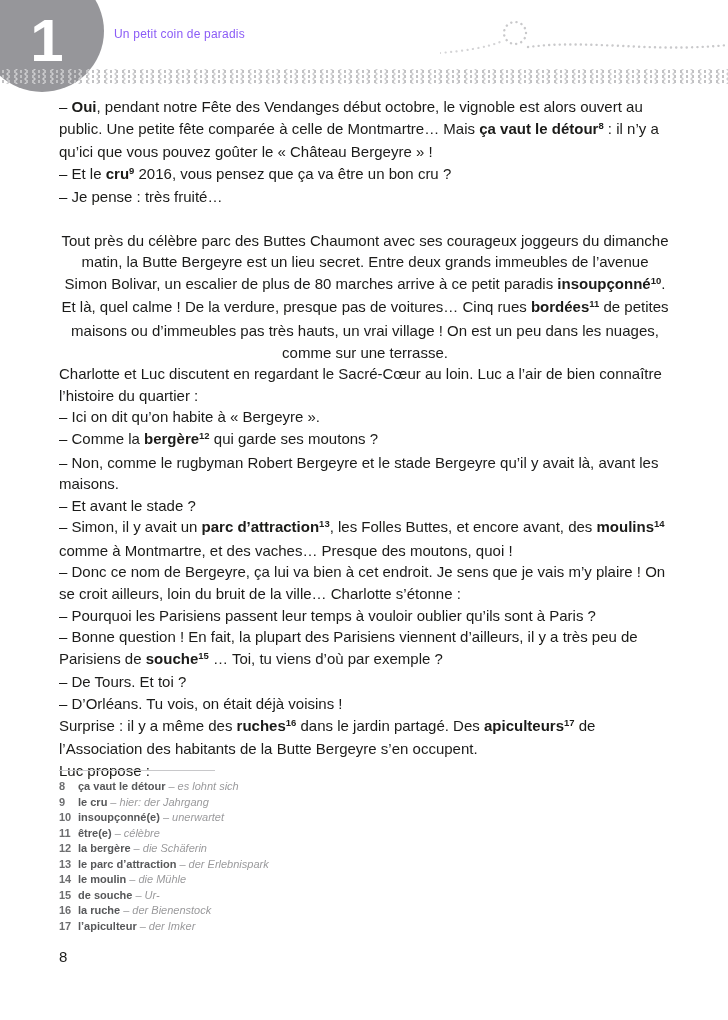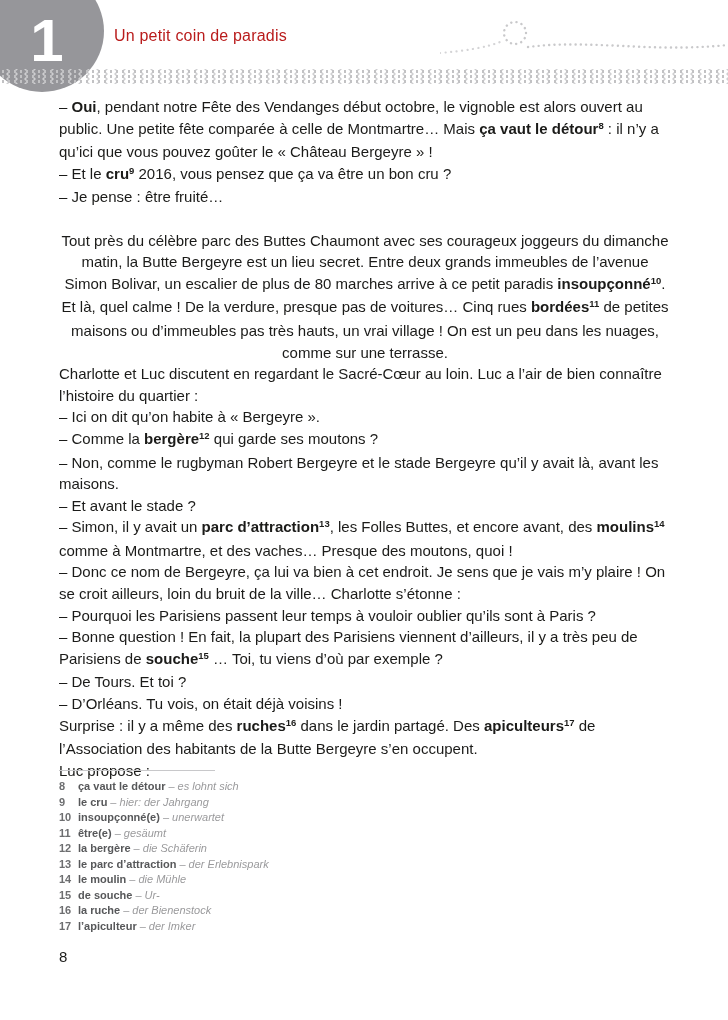--- a/index.html
+++ b/index.html
@@ -12,21 +12,21 @@
     border-radius:50%; background:#96969a;
     display:flex; align-items:center; justify-content:center;
   }
   .chapter-num {
     color:#ffffff; font-size:60px; font-weight:bold;
     padding-top:20px; padding-left:10px; line-height:1;
   }
 
   .chapter-title {
     position:absolute; left:114px; top:27px;
-    font-size:16px; color:#b91c1c; letter-spacing:0.2px;
+    font-size:12px; color:#8b5cf6; letter-spacing:0.2px;
   }
 
   
   .dotted-rule { position:absolute; left:440px; top:14px; }
 
   
   .halftone {
     position:absolute; left:0; top:69px; width:728px; height:15px;
     background-image:
       radial-gradient(circle, #c2c2c4 1.2px, transparent 1.35px),
@@ -73,21 +73,21 @@
     <circle cx="75" cy="19" r="11" fill="none" stroke="#c9c9cb" stroke-width="2.4" stroke-dasharray="0.1 5.2" stroke-linecap="round"></circle>
     <path d="M88 33 C 150 25, 210 39, 288 31" fill="none" stroke="#c9c9cb" stroke-width="2.4" stroke-dasharray="0.1 5.2" stroke-linecap="round"></path>
     <path d="M0 39 C 25 37, 48 33, 60 28" fill="none" stroke="#d4d4d6" stroke-width="2.2" stroke-dasharray="0.1 5.4" stroke-linecap="round"></path>
   </svg>
 
   <div class="halftone"></div>
 
   <div class="reading">
       <p><span>– </span><span class="b">Oui</span><span>, pendant notre Fête des Vendanges début octobre, le vignoble est alors ouvert au public. Une petite fête comparée à celle de Montmartre… Mais </span><span class="b">ça vaut le détour</span><sup>8</sup><span> : il n’y a qu’ici que vous pouvez goûter le « Château Bergeyre » !</span></p>
       <p><span>– Et le </span><span class="b">cru</span><sup>9</sup><span> 2016, vous pensez que ça va être un bon cru ?</span></p>
-      <p><span>– Je pense : être fruité…</span></p>
+      <p><span>– Je pense : très fruité…</span></p>
       <p class="gap"><span>Tout près du célèbre parc des Buttes Chaumont avec ses courageux joggeurs du dimanche matin, la Butte Bergeyre est un lieu secret. Entre deux grands immeubles de l’avenue Simon Bolivar, un escalier de plus de 80 marches arrive à ce petit paradis </span><span class="b">insoupçonné</span><sup>10</sup><span>. Et là, quel calme ! De la verdure, presque pas de voitures… Cinq rues </span><span class="b">bordées</span><sup>11</sup><span> de petites maisons ou d’immeubles pas très hauts, un vrai village ! On est un peu dans les nuages, comme sur une terrasse.</span></p>
       <p><span>Charlotte et Luc discutent en regardant le Sacré-Cœur au loin. Luc a l’air de bien connaître l’histoire du quartier :</span></p>
       <p><span>– Ici on dit qu’on habite à « Bergeyre ».</span></p>
       <p><span>– Comme la </span><span class="b">bergère</span><sup>12</sup><span> qui garde ses moutons ?</span></p>
       <p><span>– Non, comme le rugbyman Robert Bergeyre et le stade Bergeyre qu’il y avait là, avant les maisons.</span></p>
       <p><span>– Et avant le stade ?</span></p>
       <p><span>– Simon, il y avait un </span><span class="b">parc d’attraction</span><sup>13</sup><span>, les Folles Buttes, et encore avant, des </span><span class="b">moulins</span><sup>14</sup><span> comme à Montmartre, et des vaches… Presque des moutons, quoi !</span></p>
       <p><span>– Donc ce nom de Bergeyre, ça lui va bien à cet endroit. Je sens que je vais m’y plaire ! On se croit ailleurs, loin du bruit de la ville… Charlotte s’étonne :</span></p>
       <p><span>– Pourquoi les Parisiens passent leur temps à vouloir oublier qu’ils sont à Paris ?</span></p>
       <p><span>– Bonne question ! En fait, la plupart des Parisiens viennent d’ailleurs, il y a très peu de Parisiens de </span><span class="b">souche</span><sup>15</sup><span> … Toi, tu viens d’où par exemple ?</span></p>
@@ -107,21 +107,21 @@
 
       <div class="fn-row">
         <span class="fn-num">9</span><span class="fn-term">le cru</span><span class="fn-trans">– hier: der Jahrgang</span>
       </div>
 
       <div class="fn-row">
         <span class="fn-num">10</span><span class="fn-term">insoupçonné(e)</span><span class="fn-trans">– unerwartet</span>
       </div>
 
       <div class="fn-row">
-        <span class="fn-num">11</span><span class="fn-term">être(e)</span><span class="fn-trans">– gesäumt</span>
+        <span class="fn-num">11</span><span class="fn-term">être(e)</span><span class="fn-trans">– célèbre</span>
       </div>
 
       <div class="fn-row">
         <span class="fn-num">12</span><span class="fn-term">la bergère</span><span class="fn-trans">– die Schäferin</span>
       </div>
 
       <div class="fn-row">
         <span class="fn-num">13</span><span class="fn-term">le parc d’attraction</span><span class="fn-trans">– der Erlebnispark</span>
       </div>
 

